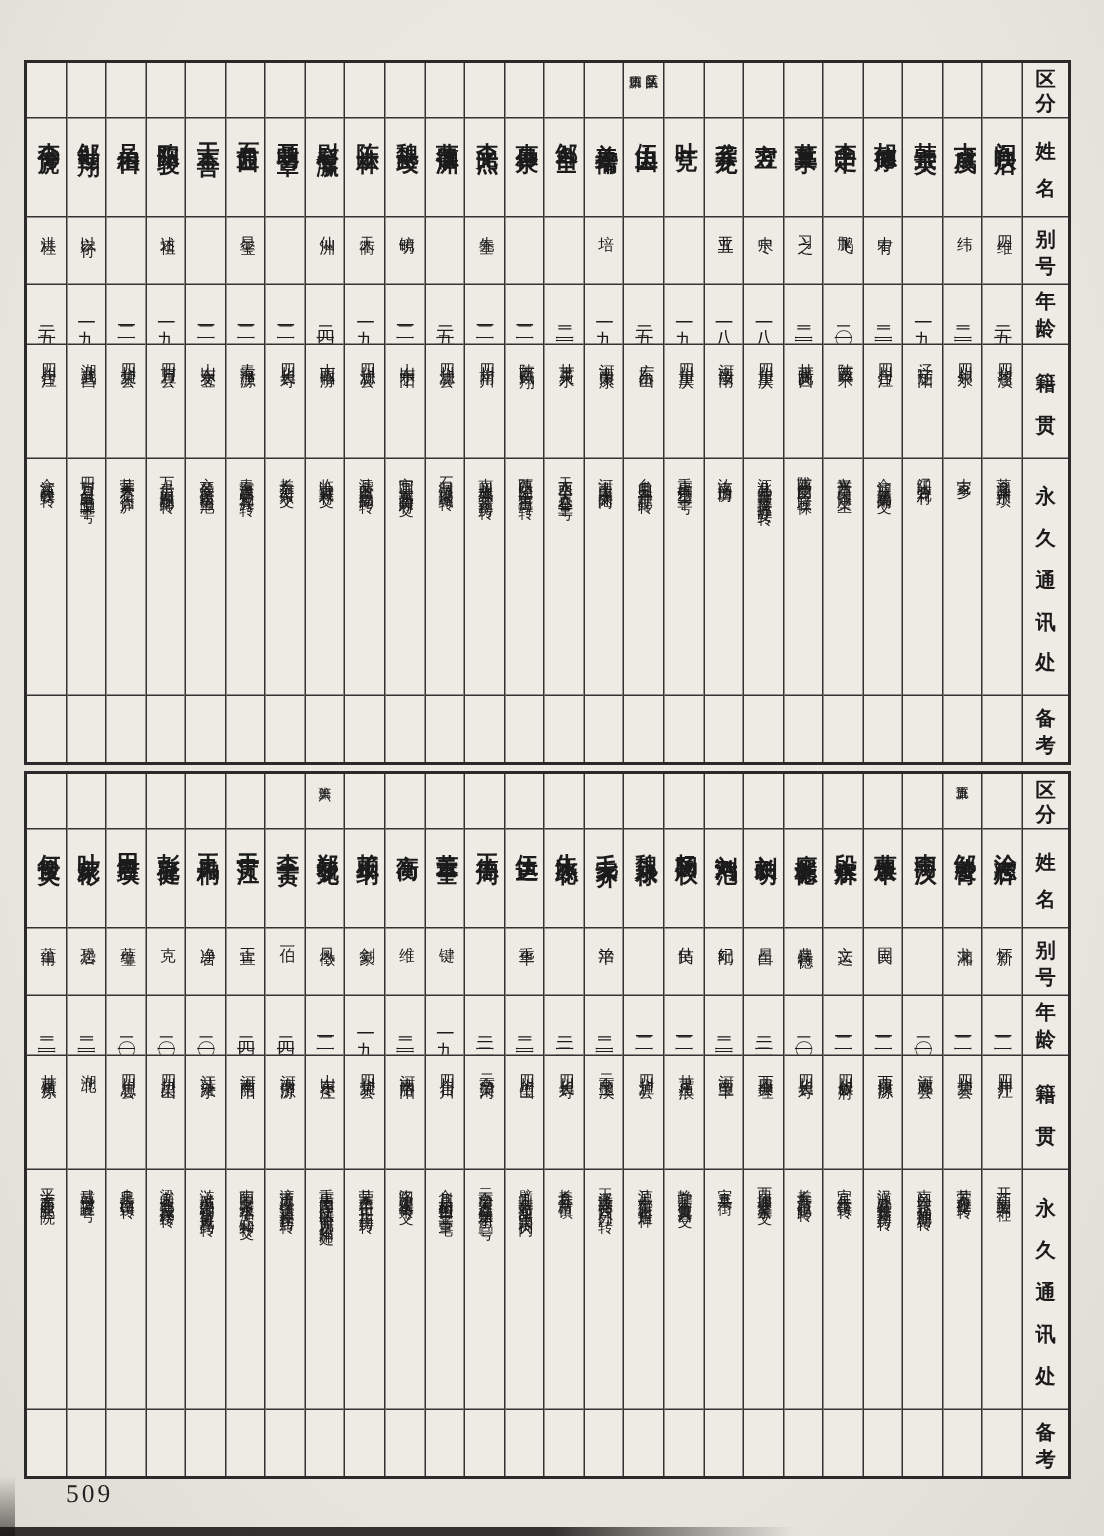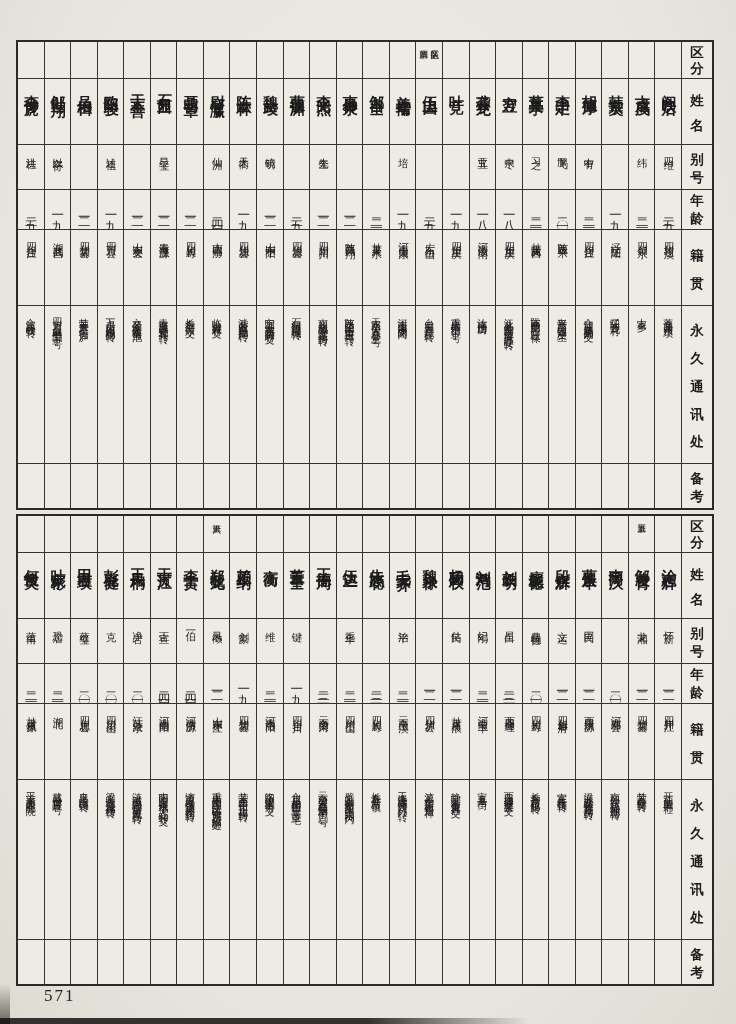--- a/index.html
+++ b/index.html
@@ -1095,16 +1095,16 @@
         </div>
         <div class="cell r-origin">
           <span class="vt origin-t">甘肃镇原</span>
         </div>
         <div class="cell r-addr">
           <span class="vt addr-t">平凉东关西北医院</span>
         </div>
         <div class="cell r-note"></div>
       </div>
     </div>
-  <div class="page-number">571</div>
+  <div class="page-number">509</div>
   <div class="scan-edge"></div>
   <div class="scan-corner"></div>
 </div>
 
 </body></html>

